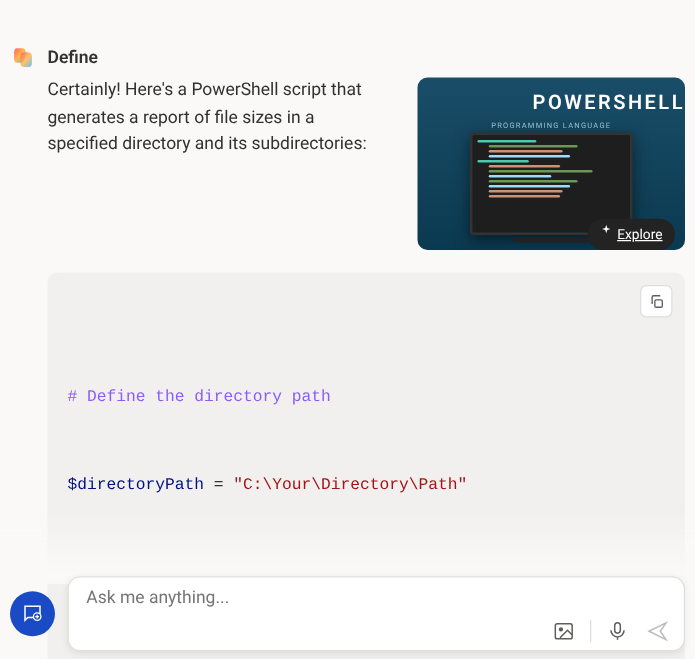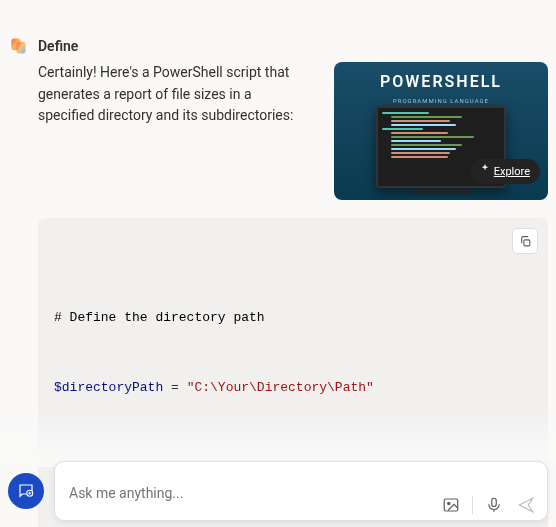--- a/index.html
+++ b/index.html
@@ -85,21 +85,21 @@
       position: relative;
       width: 214px;
       height: 138px;
       border-radius: 8px;
       overflow: hidden;
       background: linear-gradient(180deg, #1a4d68 0%, #0a3a50 100%);
       flex-shrink: 0;
     }
     
     .thumb-title {
-      text-align: center;
+      text-align: right;
       color: #fff;
       letter-spacing: 2px;
       font-weight: 600;
       font-size: 16px;
       padding-top: 8px;
     }
     
     .thumb-sub {
       text-align: center;
       color: #9cc5d6;
@@ -151,21 +151,21 @@
     .cl2 { background: #6a9955; width: 60%; margin-left: 8%; }
     .cl3 { background: #ce9178; width: 50%; margin-left: 8%; }
     .cl4 { background: #9cdcfe; width: 55%; margin-left: 8%; }
     .cl5 { background: #4ec9b0; width: 35%; }
     .cl6 { background: #ce9178; width: 48%; margin-left: 8%; }
     .cl7 { background: #6a9955; width: 70%; margin-left: 8%; }
     .cl8 { background: #9cdcfe; width: 42%; margin-left: 8%; }
     
     .explore-btn {
       position: absolute;
-      bottom: 16px;
+      bottom: 0;
       right: 8px;
       background: #232323;
       color: #fff;
       border-radius: 14px;
       padding: 4px 10px;
       font-size: 11px;
       display: flex;
       gap: 4px;
       cursor: pointer;
       text-decoration: underline;
@@ -191,21 +191,21 @@
       height: 26px;
       background: #fff;
       border: 1px solid #ddd;
       border-radius: 5px;
       display: flex;
       align-items: center;
       justify-content: center;
       cursor: pointer;
     }
     
-    .code-comment { color: #000000; }
+    .code-comment { color: #8b5cf6; }
     .code-variable { color: #001080; }
     .code-string { color: #a31515; }
     .code-operator { color: #333; }
     
     .code-line-row {
       display: block;
     }
     
     .code-block .code-line-row:nth-child(3),
     .code-block .code-line-row:nth-child(4) {
@@ -246,20 +246,21 @@
     }
     
     .input-box {
       flex: 1;
       background: #fff;
       border-radius: 10px;
       border: 1px solid #e1dfdd;
       box-shadow: 0 2px 6px rgba(0,0,0,0.08);
       height: 60px;
       display: flex;
+      flex-direction: column;
       padding: 8px 10px 4px 14px;
     }
     
     .text-input {
       border: none;
       outline: none;
       font-size: 14px;
       color: #605e5c;
       width: 100%;
       font-family: inherit;

